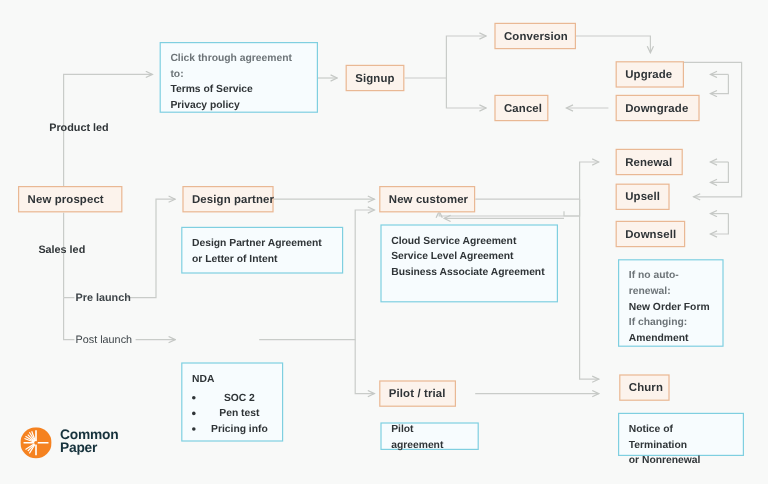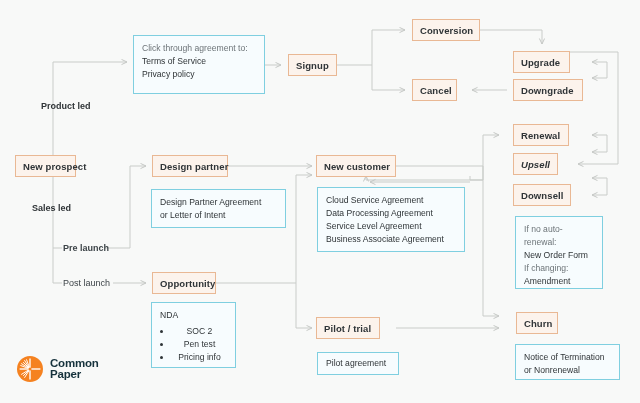--- a/index.html
+++ b/index.html
@@ -28,21 +28,21 @@
     padding:0 7px;
     white-space:nowrap;
   }
   .doc{
     position:absolute;
     box-sizing:border-box;
     border:1px solid #7fcfe0;
     background:#f7fcfe;
     color:#2f3437;
     font-size:8.6px;
-    font-weight:normal;
+    font-weight:bold;
     line-height:13px;
     padding:6px 8px;
   }
   .doc .muted{color:#6d7478;}
   .doc ul{margin:3px 0 0 0;padding-left:12px;text-align:center;}
   .doc li{margin:0;padding:0;list-style:disc;}
 
   
   .lbl{
     position:absolute;
@@ -124,21 +124,21 @@
     <g fill="none" stroke="#c9ccc9" stroke-width="1">
       <path d="M470,182 L370,182" marker-end="url(#ar)"></path>
     </g>
   </svg>
 
   <div class="lbl" style="left:25px;top:101px;padding-left:16px;">Product led</div>
   <div class="lbl" style="left:32px;top:203px;">Sales led</div>
   <div class="lbl thin" style="left:63px;top:243px;font-weight:bold;">Pre launch</div>
   <div class="lbl thin" style="left:63px;top:278px;">Post launch</div>
 
-  <div class="node" style="left:15px;top:155px;width:61px;height:22px;">
+  <div class="node" style="left:15px;top:155px;width:87px;height:22px;">
     <span>New prospect</span>
   </div>
 
   <div class="node" style="left:288px;top:54px;width:49px;height:22px;">
     <span>Signup</span>
   </div>
 
   <div class="node" style="left:412px;top:19px;width:68px;height:22px;">
     <span>Conversion</span>
   </div>
@@ -152,35 +152,32 @@
   </div>
 
   <div class="node" style="left:513px;top:79px;width:70px;height:22px;">
     <span>Downgrade</span>
   </div>
 
   <div class="node" style="left:513px;top:124px;width:56px;height:22px;">
     <span>Renewal</span>
   </div>
 
-  <div class="node" style="left:513px;top:153px;width:45px;height:22px;font-style:italic;">
+  <div class="node" style="left:513px;top:153px;width:45px;height:22px;">
     <span>Upsell</span>
   </div>
 
   <div class="node" style="left:513px;top:184px;width:58px;height:22px;">
     <span>Downsell</span>
   </div>
 
   <div class="node" style="left:152px;top:155px;width:76px;height:22px;">
     <span>Design partner</span>
   </div>
 
-  <div class="node" style="left:152px;top:272px;width:64px;height:22px;">
-    <span>Opportunity</span>
-  </div>
 
   <div class="node" style="left:316px;top:155px;width:80px;height:22px;">
     <span>New customer</span>
   </div>
 
   <div class="node" style="left:316px;top:317px;width:64px;height:22px;align-items:center;">
     <span>Pilot / trial</span>
   </div>
 
   <div class="node" style="left:516px;top:312px;width:42px;height:22px;">
@@ -202,21 +199,20 @@
     <div>NDA</div>
     <ul>
       <li>SOC 2</li>
       <li>Pen test</li>
       <li>Pricing info</li>
     </ul>
   </div>
 
   <div class="doc" style="left:317px;top:187px;width:148px;height:65px;">
     <div>Cloud Service Agreement</div>
-    <div>Data Processing Agreement</div>
     <div>Service Level Agreement</div>
     <div>Business Associate Agreement</div>
   </div>
 
   <div class="doc" style="left:317px;top:352px;width:82px;height:23px;display:flex;align-items:center;">
     <div>Pilot agreement</div>
   </div>
 
   <div class="doc" style="left:515px;top:216px;width:88px;height:73px;">
     <div class="muted">If no auto-renewal:</div>

